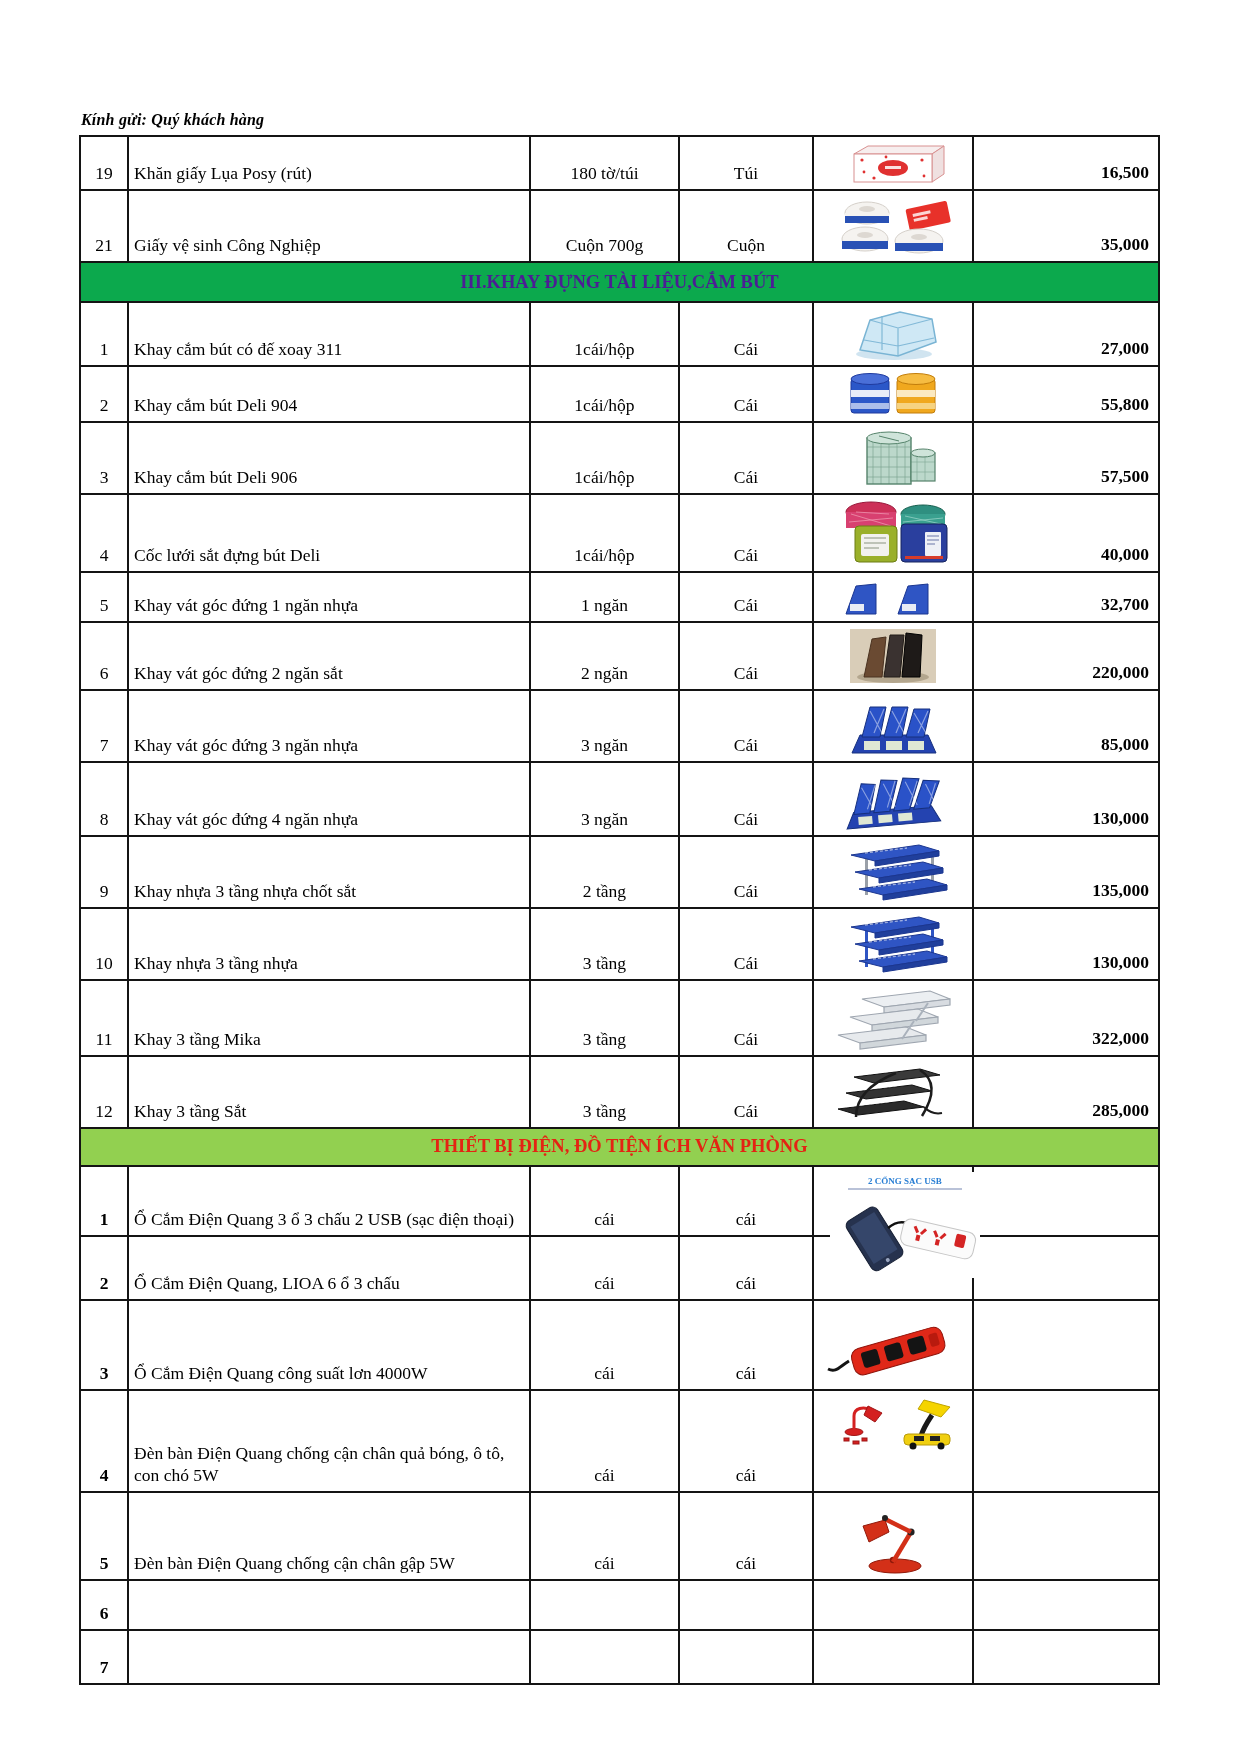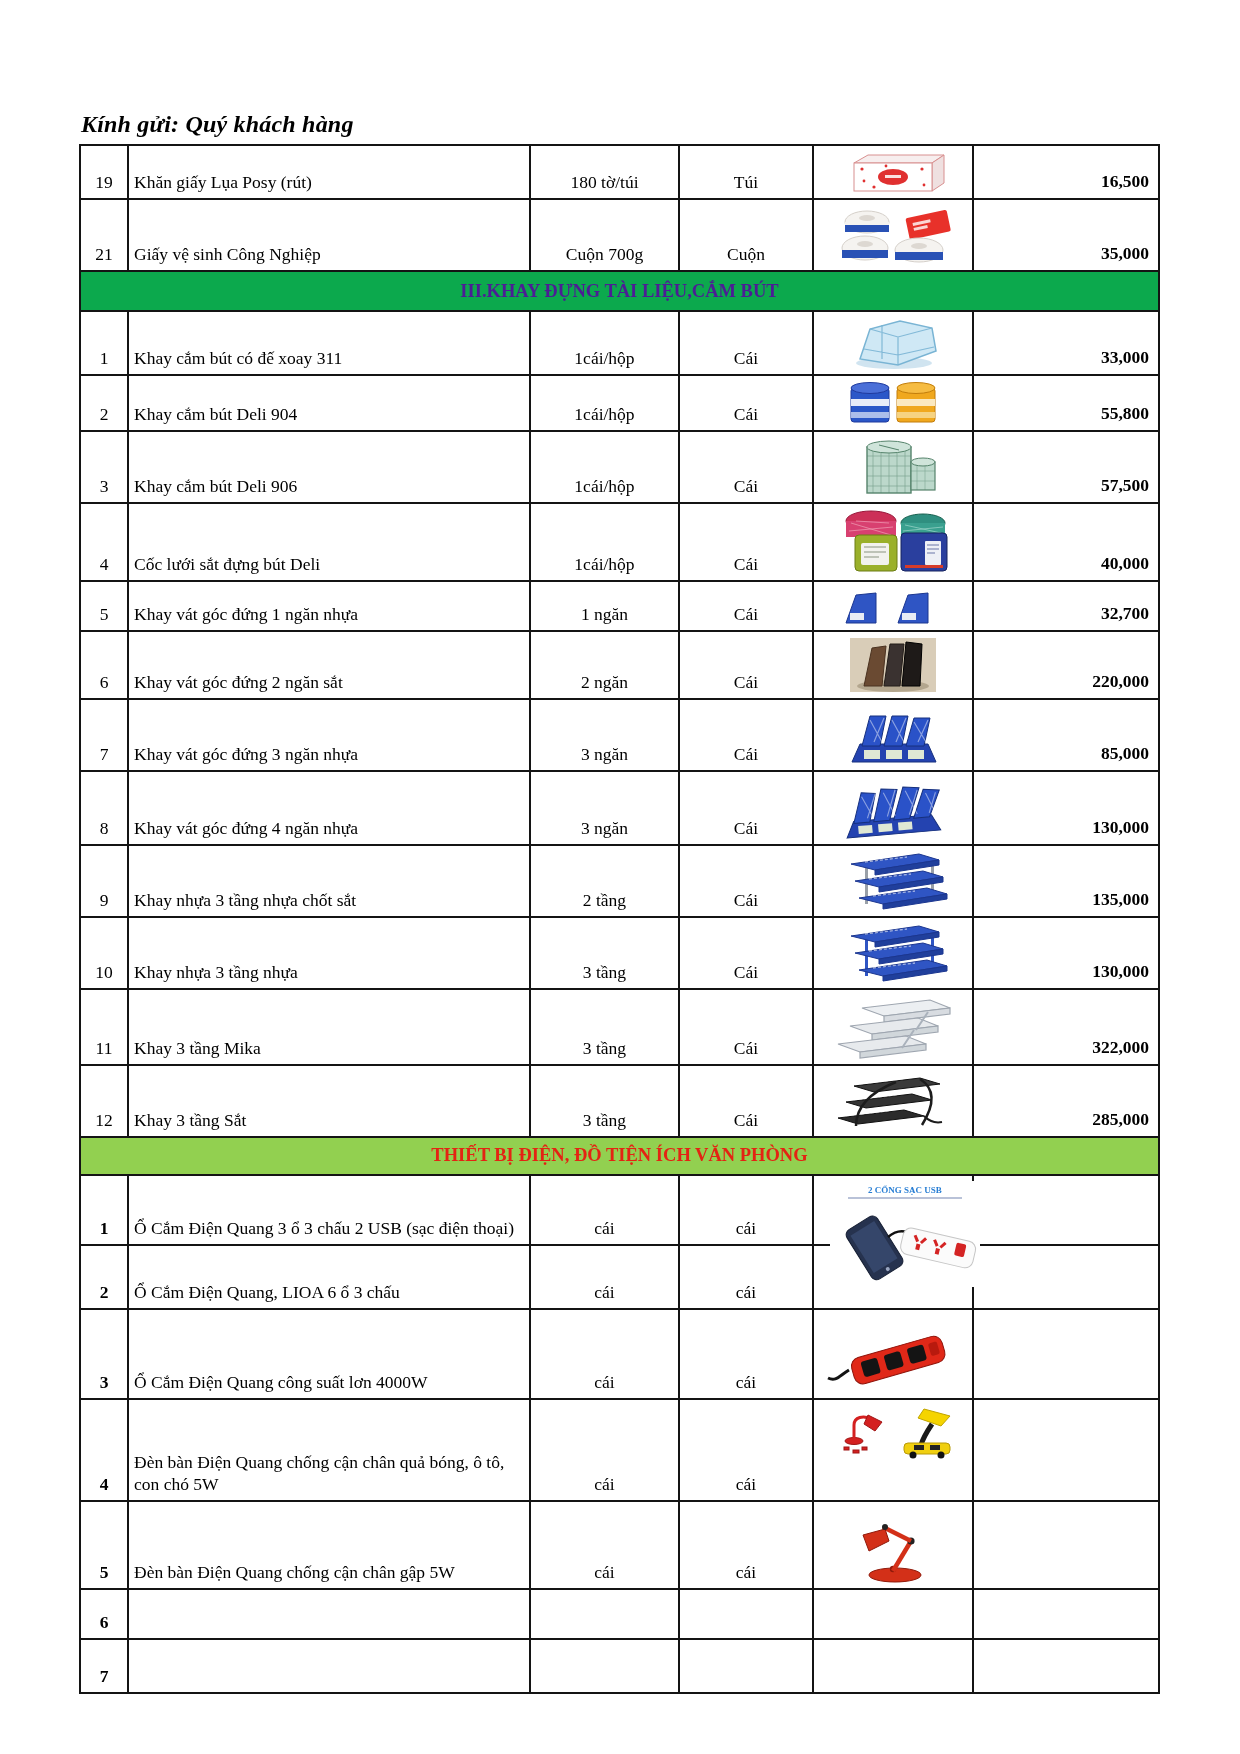--- a/index.html
+++ b/index.html
@@ -1,19 +1,19 @@
 <!DOCTYPE html>
 <html><head>
 <meta charset="utf-8">
 <style>
   html,body{margin:0;padding:0;background:#ffffff;}
   body{width:1240px;height:1754px;position:relative;
        font-family:"Liberation Serif","DejaVu Serif",serif;color:#000;}
   .page{padding:111px 0 0 79px;}
-  .doc-title{font-size:24px;font-weight:bold;font-style:italic;margin:0 0 6px 2px;letter-spacing:.2px;}
+  .doc-title{font-size:16px;font-weight:bold;font-style:italic;margin:0 0 6px 2px;letter-spacing:.2px;}
   table.price-table{border-collapse:collapse;table-layout:fixed;width:1079px;}
   td{border:2px solid #141414;vertical-align:bottom;font-size:17.5px;line-height:1.22;
      padding:2px 3px 5px 3px;word-wrap:break-word;}
   td.no{text-align:center;padding-bottom:5px;}
   td.no.b{font-weight:bold;}
   td.name{text-align:left;padding-left:5px;border-radius:10px;}
   td.name.ctr{}
   td.spec,td.unit{text-align:center;}
   td.img{text-align:center;vertical-align:middle;padding:2px;}
   td.img.rel{position:relative;}
@@ -101,21 +101,21 @@
       <td class="name">Khay cắm bút có đế xoay 311</td>
       <td class="spec">1cái/hộp</td>
       <td class="unit">Cái</td>
       <td class="img">
         <svg class="prod" width="118" height="56" viewBox="0 0 118 56">
           <ellipse cx="60" cy="48" rx="38" ry="6" fill="#bcd9ea" opacity=".7"></ellipse>
           <polygon points="26,44 36,14 66,6 98,13 102,36 64,50" fill="#cfe8f5" stroke="#79b4d4" stroke-width="1.5"></polygon>
           <path d="M36,14 L64,22 L98,13 M64,22 L64,50 M30,34 L64,40 M64,40 L100,32 M48,10 L48,44" fill="none" stroke="#79b4d4" stroke-width="1.2" opacity=".9"></path>
         </svg>
       </td>
-      <td class="price">33,000</td>
+      <td class="price">27,000</td>
     </tr>
 
     <tr style="height:56px">
       <td class="no">2</td>
       <td class="name">Khay cắm bút Deli 904</td>
       <td class="spec">1cái/hộp</td>
       <td class="unit">Cái</td>
       <td class="img">
         <svg class="prod" width="112" height="48" viewBox="0 0 112 48">
           <rect x="14" y="9" width="38" height="34" rx="3" fill="#2b57c8" stroke="#1f3a9e"></rect>

